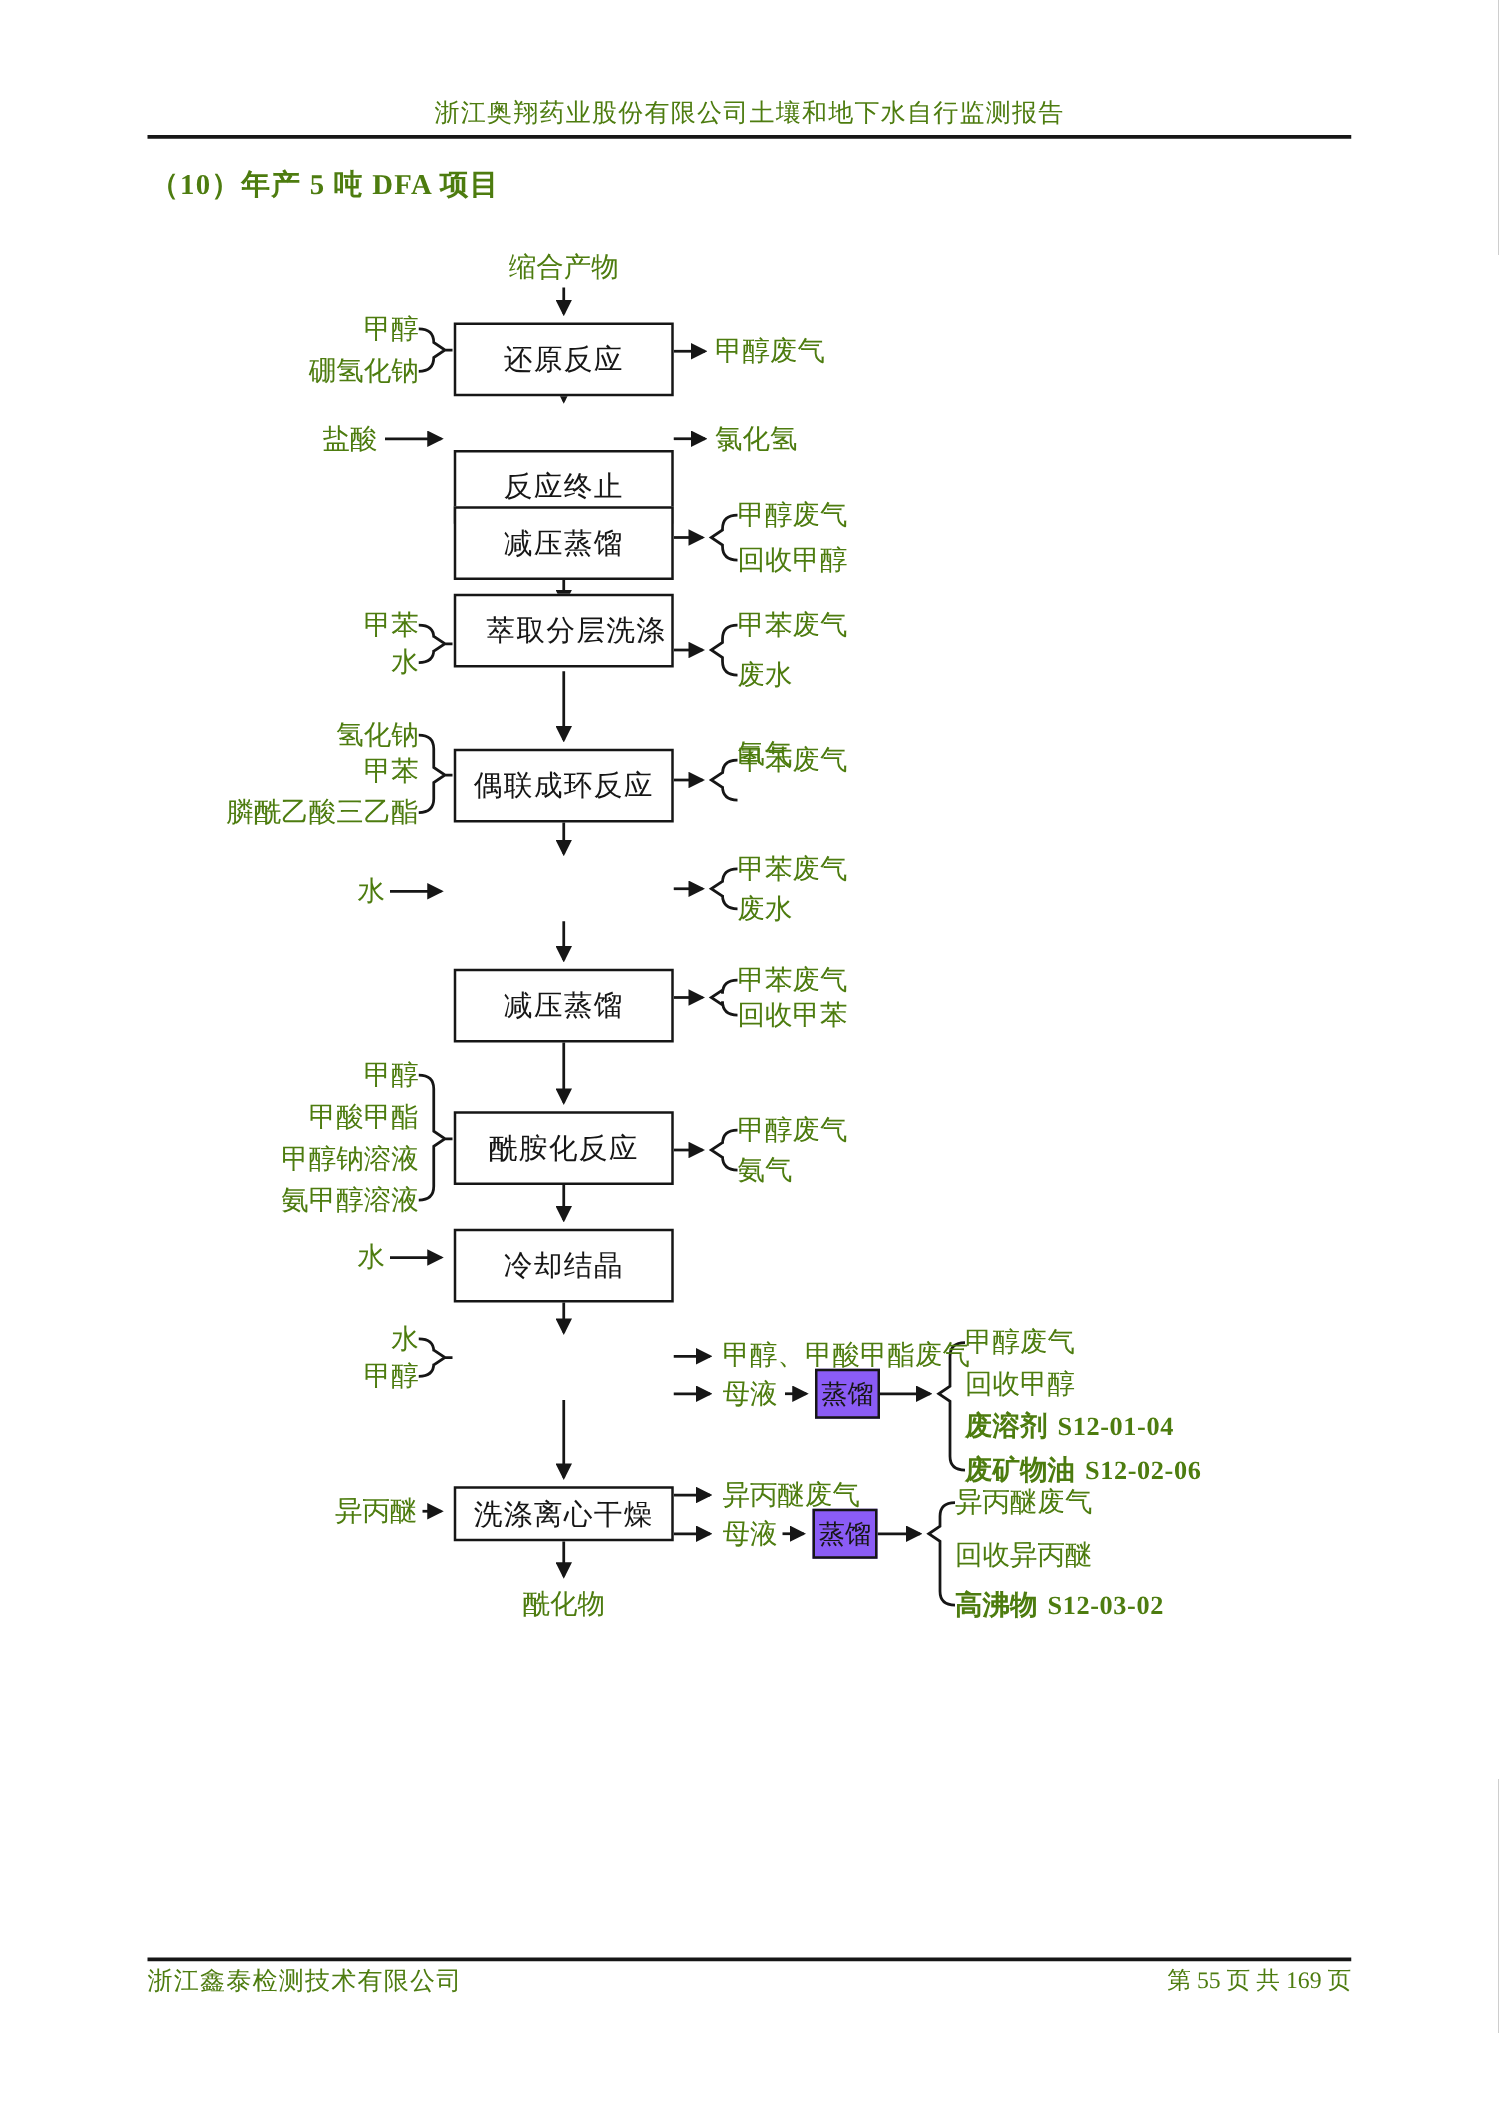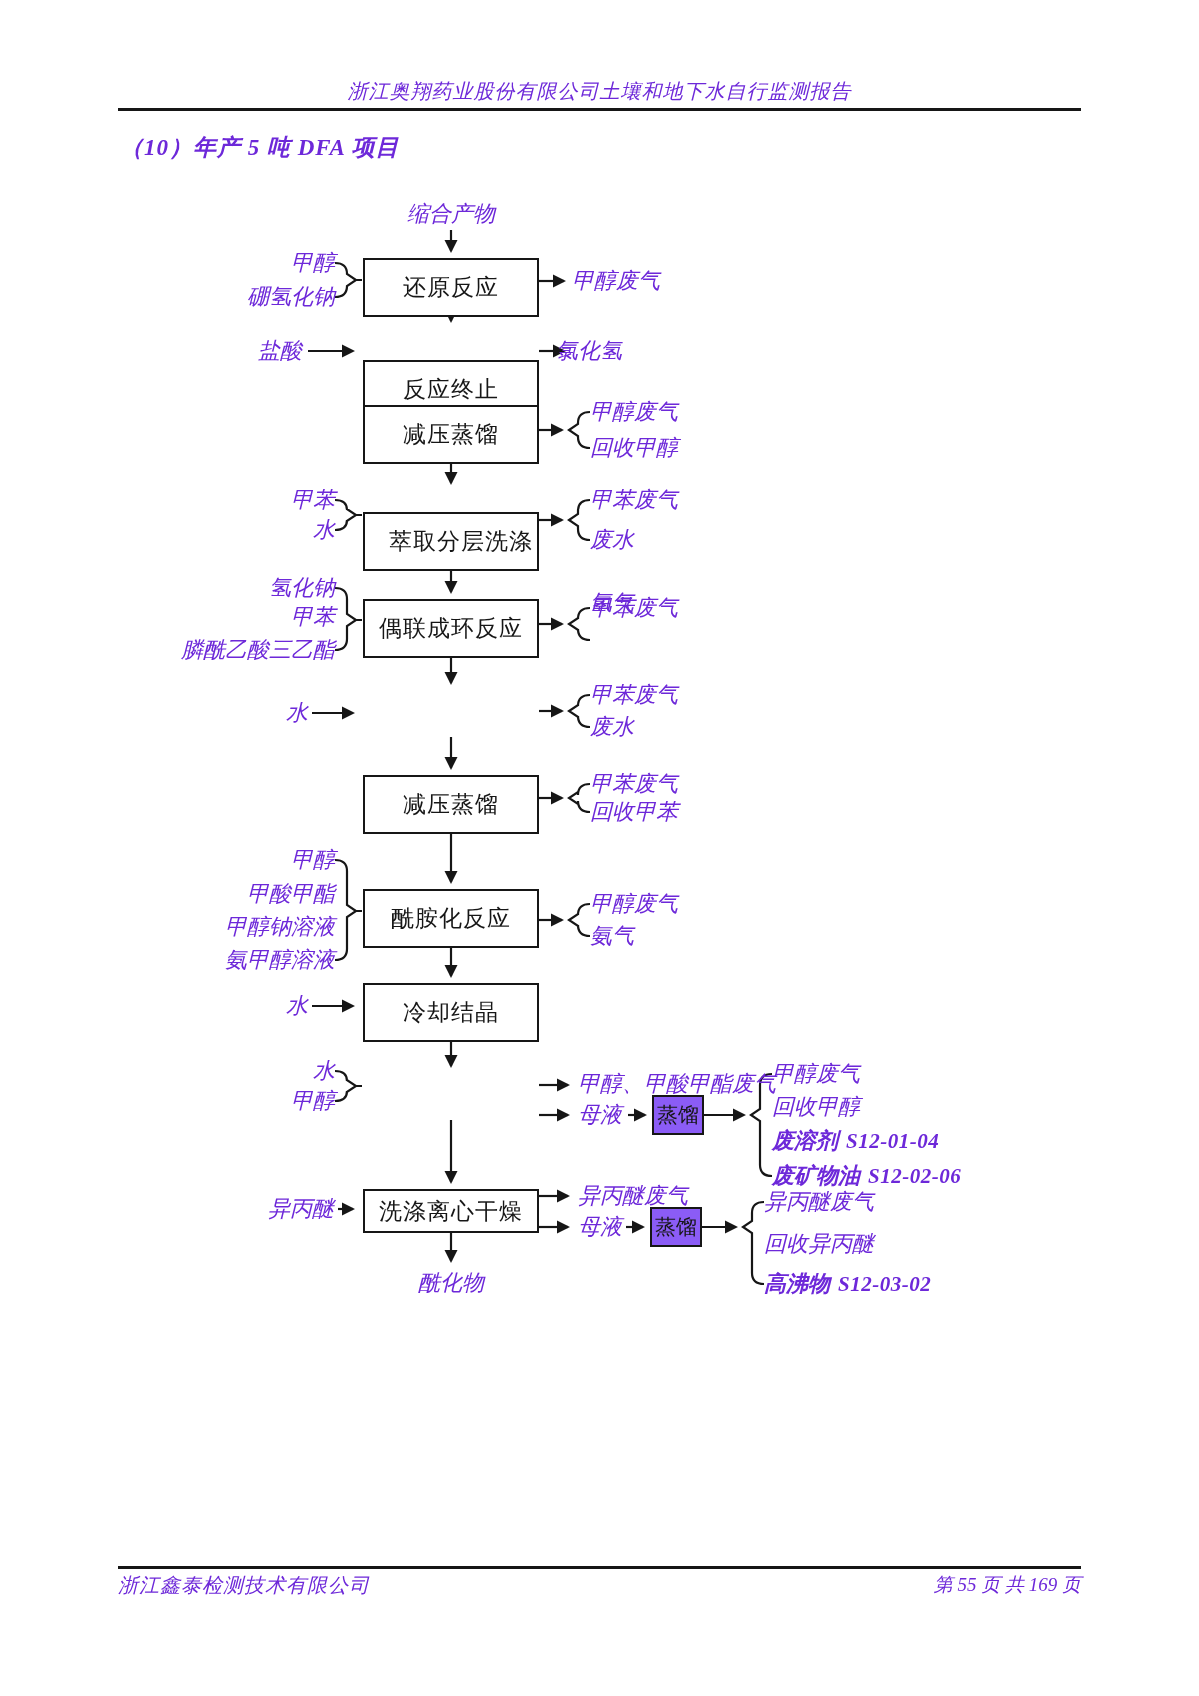--- a/index.html
+++ b/index.html
@@ -1,21 +1,21 @@
 <!DOCTYPE html>
 <html><head>
 <meta charset="utf-8">
 <style>
   html,body { margin:0; padding:0; background:#888; }
   #page {
     position:relative; width:1199px; height:1696px; background:#ffffff;
     margin:0 auto; overflow:hidden;
     font-family:"Liberation Serif","DejaVu Serif",serif; color:#161616;
   }
-  .t { position:absolute; white-space:nowrap; font-size:22px; line-height:26px; color:#6d28d9;font-style:italic; }
+  .t { position:absolute; white-space:nowrap; font-size:22px; line-height:26px; color:#4d7c0f; }
   .tr { text-align:right; }
   .pbox {
     position:absolute; left:363px; width:176px; height:59px;
     border:2.4px solid #161616; background:#fff; box-sizing:border-box;
     display:flex; align-items:center; justify-content:center;
     font-size:23px; letter-spacing:1px;
   }
   .still {
     position:absolute; width:52px; height:40px;
     border:2.2px solid #161616; background:#8b5cf6; box-sizing:border-box;
@@ -101,21 +101,21 @@
       <path d="M764,1202 Q752,1202 752,1213 L752,1221 L743,1227 L752,1233 L752,1273 Q752,1284 764,1284"></path>
     </g>
   </svg>
 
   <div class="t" style="left:351px;top:201px;width:200px;text-align:center;">缩合产物</div>
   <div class="t" style="left:351px;top:1270px;width:200px;text-align:center;">酰化物</div>
 
   <div class="pbox" style="top:258px;">还原反应</div>
   <div class="pbox" style="top:328px;margin-top:32px;">反应终止</div>
   <div class="pbox" style="top:405px;">减压蒸馏</div>
-  <div class="pbox" style="top:512px;padding-left:20px;">萃取分层洗涤</div>
+  <div class="pbox" style="top:475px;padding-left:20px;">萃取分层洗涤</div>
   <div class="pbox" style="top:599px;">偶联成环反应</div>
   <div class="pbox" style="top:775px;">减压蒸馏</div>
   <div class="pbox" style="top:889px;">酰胺化反应</div>
   <div class="pbox" style="top:983px;">冷却结晶</div>
   <div class="pbox" style="top:1189px;height:44px;">洗涤离心干燥</div>
 
   <div class="still" style="left:652px;top:1095px;">蒸馏</div>
   <div class="still" style="left:650px;top:1207px;">蒸馏</div>
 
   <div class="t tr" style="right:864px;top:250px;">甲醇</div>
@@ -130,21 +130,21 @@
   <div class="t tr" style="right:864px;top:847px;">甲醇</div>
   <div class="t tr" style="right:864px;top:881px;">甲酸甲酯</div>
   <div class="t tr" style="right:864px;top:914px;">甲醇钠溶液</div>
   <div class="t tr" style="right:864px;top:947px;">氨甲醇溶液</div>
   <div class="t tr" style="right:891px;top:993px;">水</div>
   <div class="t tr" style="right:864px;top:1058px;">水</div>
   <div class="t tr" style="right:864px;top:1088px;">甲醇</div>
   <div class="t tr" style="right:865px;top:1196px;">异丙醚</div>
 
   <div class="t" style="left:572px;top:268px;">甲醇废气</div>
-  <div class="t" style="left:556px;top:338px;text-align:center;">氯化氢</div>
+  <div class="t" style="left:572px;top:338px;text-align:center;">氯化氢</div>
   <div class="t" style="left:590px;top:399px;">甲醇废气</div>
   <div class="t" style="left:590px;top:435px;">回收甲醇</div>
   <div class="t" style="left:590px;top:487px;">甲苯废气</div>
   <div class="t" style="left:590px;top:527px;">废水</div>
   <div class="t" style="left:590px;top:595px;">甲苯废气</div>
   <div class="t" style="left:590px;top:590px;">氢气</div>
   <div class="t" style="left:590px;top:682px;">甲苯废气</div>
   <div class="t" style="left:590px;top:714px;">废水</div>
   <div class="t" style="left:590px;top:771px;">甲苯废气</div>
   <div class="t" style="left:590px;top:799px;">回收甲苯</div>

